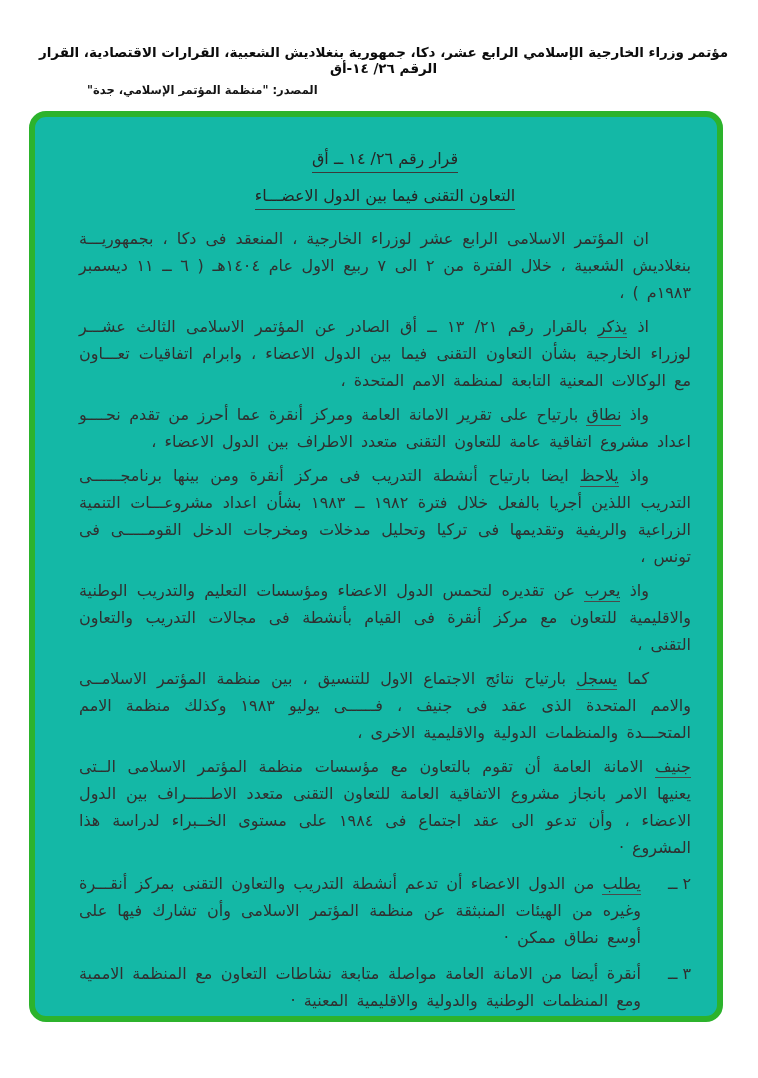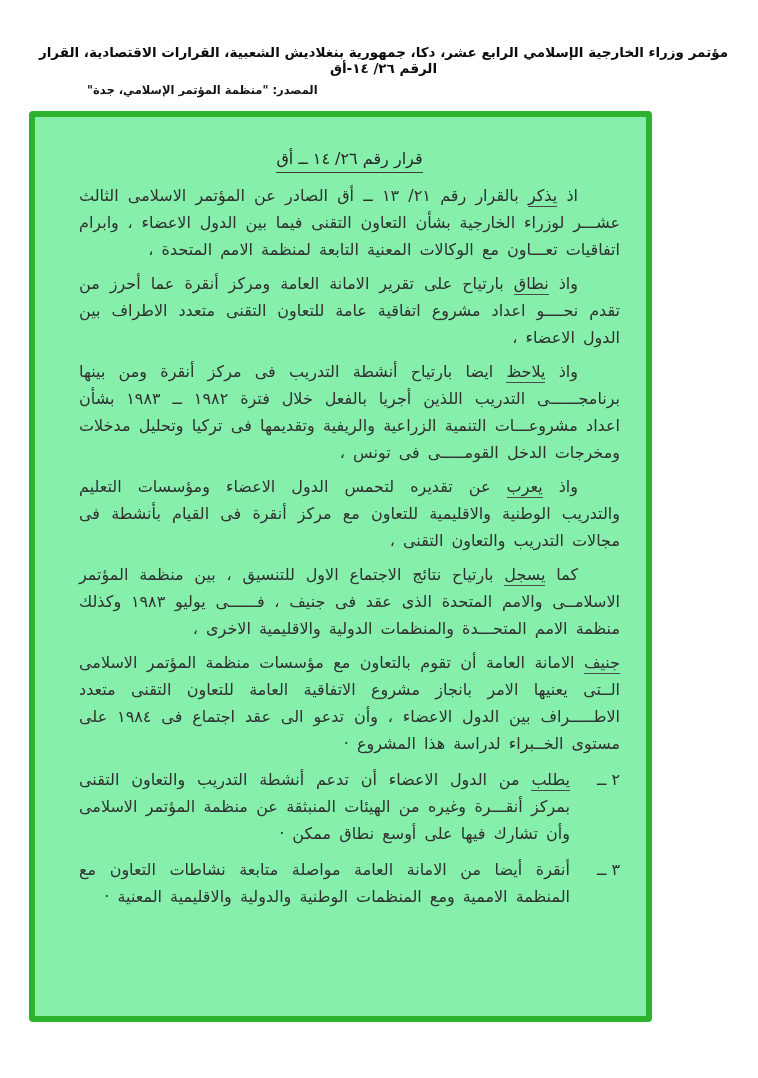--- a/index.html
+++ b/index.html
@@ -12,23 +12,23 @@
   .hdr-l1{
     direction:rtl;text-align:center;font-weight:bold;font-size:13.5px;
     color:#0c0c0c;padding:0 28px;letter-spacing:0.2px;
   }
   .hdr-l2{
     direction:rtl;text-align:left;font-weight:bold;font-size:11.5px;
     color:#141414;padding-left:78px;margin-top:7px;
   }
   
   .frame{
-    position:absolute;left:29px;top:111px;width:623px;height:911px;
-    box-sizing:border-box;border:6px solid #2cb32c;border-radius:4px;
-    background:#86efac;padding:28px 26px 0 44px;direction:rtl;overflow:hidden;
+    position:absolute;left:29px;top:111px;width:694px;height:911px;
+    box-sizing:border-box;border:6px solid #2cb32c;border-radius:17px;
+    background:#14b8a6;padding:28px 26px 0 44px;direction:rtl;overflow:hidden;
   }
   .doc-title{ text-align:center;font-size:16px;line-height:27px;color:#262626;margin:0 0 10px; }
   .doc-title .tline{ border-bottom:1.4px solid #3a3a3a;padding-bottom:4px;letter-spacing:1px; }
   .doc-subtitle{ text-align:center;font-size:16px;line-height:27px;color:#262626;margin:0 0 16px; }
   .doc-subtitle .tline{ border-bottom:1.4px solid #3a3a3a;padding-bottom:4px; }
   .para{
     font-size:16px;line-height:27px;color:#303030;text-align:justify;
     text-indent:42px;margin:0 0 7px;word-spacing:3px;
   }
   .u{ border-bottom:1.4px solid #4a4a4a;padding-bottom:1px; }
@@ -49,21 +49,25 @@
     <div class="hdr-l1">مؤتمر وزراء الخارجية الإسلامي الرابع عشر، دكا، جمهورية بنغلاديش الشعبية، القرارات الاقتصادية، القرار الرقم ٢٦/ ١٤-أق</div>
     <div class="hdr-l2">المصدر: "منظمة المؤتمر الإسلامي، جدة"</div>
   </div>
 
   <div class="frame">
 
     <div class="doc-title">
       <span class="tline">قرار رقم ٢٦/ ١٤ ــ أق</span>
     </div>
 
+    <div class="doc-subtitle">
+      <span class="tline">التعاون التقنى فيما بين الدول الاعضـــاء</span>
+    </div>
 
+    <p class="para"><span></span><span></span><span>ان المؤتمر الاسلامى الرابع عشر لوزراء الخارجية ، المنعقد فى دكا ، بجمهوريـــة بنغلاديش الشعبية ، خلال الفترة من ٢ الى ٧ ربيع الاول عام ١٤٠٤هـ ( ٦ ــ ١١ ديسمبر ١٩٨٣م ) ،</span></p>
 
     <p class="para"><span>اذ </span><span class="u">يذكر</span><span> بالقرار رقم ٢١/ ١٣ ــ أق الصادر عن المؤتمر الاسلامى الثالث عشـــر لوزراء الخارجية بشأن التعاون التقنى فيما بين الدول الاعضاء ، وابرام اتفاقيات تعـــاون مع الوكالات المعنية التابعة لمنظمة الامم المتحدة ،</span></p>
 
     <p class="para"><span>واذ </span><span class="u">نطاق</span><span> بارتياح على تقرير الامانة العامة ومركز أنقرة عما أحرز من تقدم نحــــو اعداد مشروع اتفاقية عامة للتعاون التقنى متعدد الاطراف بين الدول الاعضاء ،</span></p>
 
     <p class="para"><span>واذ </span><span class="u">يلاحظ</span><span> ايضا بارتياح أنشطة التدريب فى مركز أنقرة ومن بينها برنامجــــــى التدريب اللذين أجريا بالفعل خلال فترة ١٩٨٢ ــ ١٩٨٣ بشأن اعداد مشروعـــات التنمية الزراعية والريفية وتقديمها فى تركيا وتحليل مدخلات ومخرجات الدخل القومـــــى فى تونس ،</span></p>
 
     <p class="para"><span>واذ </span><span class="u">يعرب</span><span> عن تقديره لتحمس الدول الاعضاء ومؤسسات التعليم والتدريب الوطنية والاقليمية للتعاون مع مركز أنقرة فى القيام بأنشطة فى مجالات التدريب والتعاون التقنى ،</span></p>
 
     <p class="para"><span>كما </span><span class="u">يسجل</span><span> بارتياح نتائج الاجتماع الاول للتنسيق ، بين منظمة المؤتمر الاسلامــى والامم المتحدة الذى عقد فى جنيف ، فــــــى يوليو ١٩٨٣ وكذلك منظمة الامم المتحـــدة والمنظمات الدولية والاقليمية الاخرى ،</span></p>

